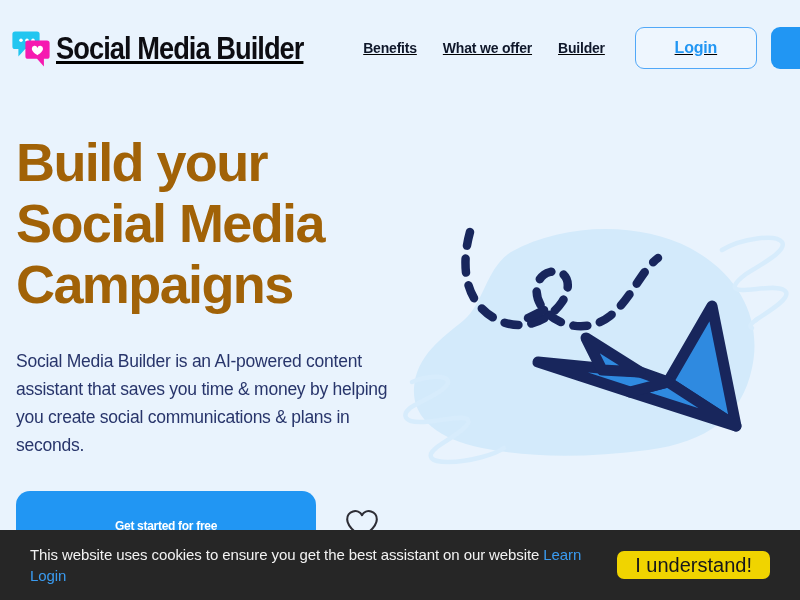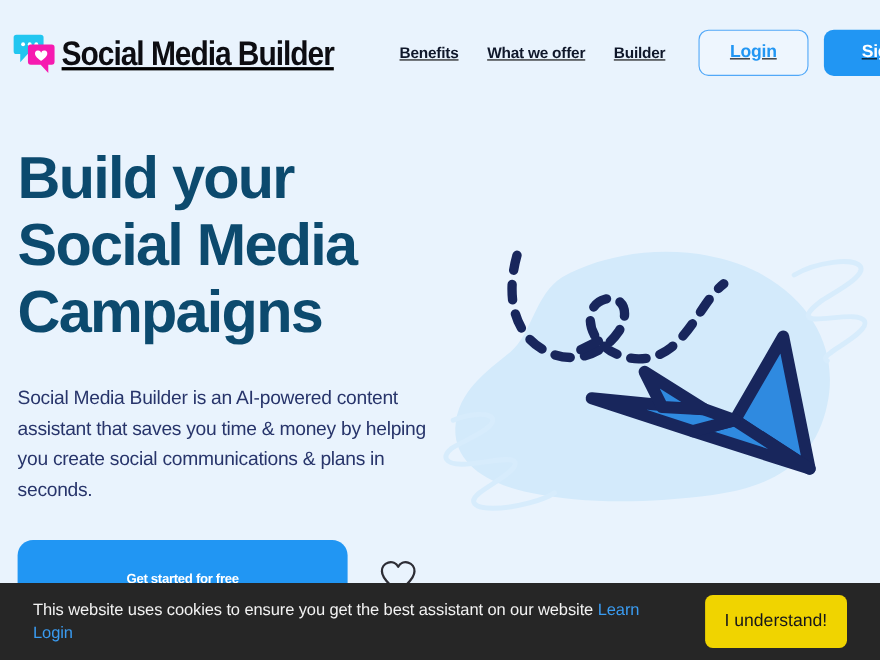--- a/index.html
+++ b/index.html
@@ -86,21 +86,21 @@
   }
 
   .btn {
     border: none;
     cursor: pointer;
     font-family: inherit;
     white-space: nowrap;
   }
 
   .btn-login {
-    width: 100px;
+    width: 122px;
     height: 42px;
     border-radius: 9px;
     border: 1.4px solid #51a8f8;
     background: #eef6fe;
     color: #2196f3;
     font-size: 16px;
     font-weight: 700;
     letter-spacing: -0.2px;
   }
 
@@ -127,21 +127,21 @@
     position: absolute;
     left: 16px;
     top: 52px;
     width: 400px;
   }
 
   .hero-title {
     font-size: 54px;
     line-height: 61px;
     font-weight: 700;
-    color: #0c4a6e;
+    color: #a16207;
     letter-spacing: -1.6px;
   }
 
   .hero-sub {
     margin-top: 32px;
     font-size: 17.5px;
     line-height: 28px;
     color: #28356b;
     letter-spacing: -0.25px;
     width: 375px;
@@ -214,25 +214,25 @@
   .cookie-link {
     color: #3a9bf0;
     text-decoration: none;
     cursor: pointer;
   }
 
   .btn-cookie {
     margin-left: auto;
     background: #f0d400;
     color: #17171a;
-    font-size: 16px;
+    font-size: 20px;
     font-weight: 400;
     border-radius: 7px;
     padding: 12px 18px;
-    height: 48px;
+    height: 28px;
     display: flex;
     align-items: center;
     justify-content: center;
   }
 </style>
 </head>
 <body>
 
 <header class="header">
 

